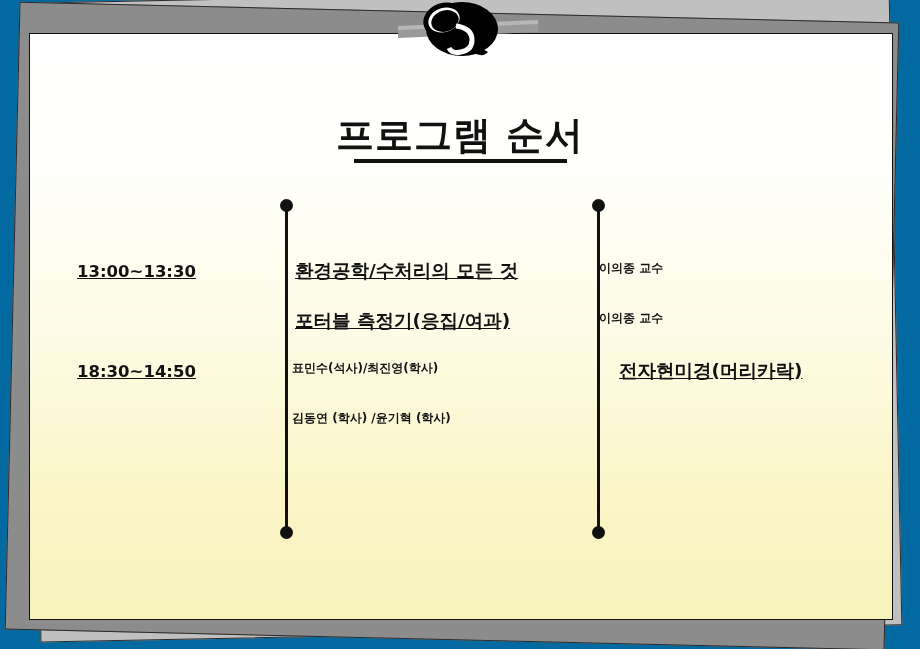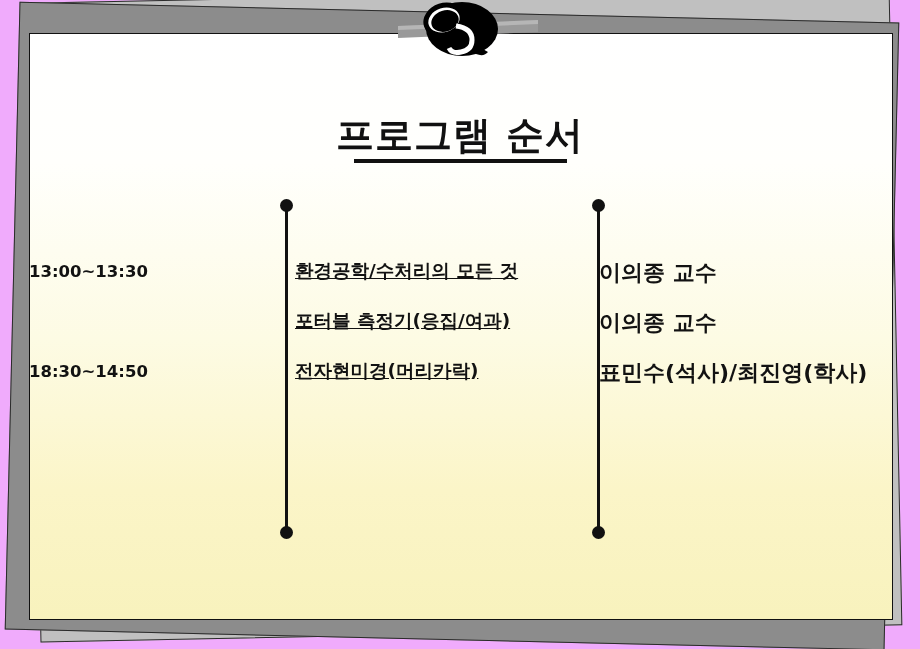--- a/index.html
+++ b/index.html
@@ -11,21 +11,21 @@
     width: 920px;
     height: 649px;
     overflow: hidden;
     font-family: "DejaVu Sans", "Liberation Sans", sans-serif;
   }
 
   #stage {
     position: relative;
     width: 920px;
     height: 649px;
-    background: #f0abfc;
+    background: #0369a1;
     overflow: hidden;
   }
 
   
   .sheet {
     position: absolute;
     border: 1px solid #2b2b2b;
     box-sizing: border-box;
   }
 
@@ -132,40 +132,41 @@
     align-items: flex-start;
     height: 50px;
   }
   .cell {
     font-weight: bold;
     color: #121212;
     white-space: nowrap;
   }
   .cell-time {
     width: 233px;
-    text-align: left;
+    text-align: center;
     padding-right: 18px;
     box-sizing: border-box;
     font-size: 16.5px;
     line-height: 1;
     padding-top: 2px;
+    text-decoration: underline;
   }
   .cell-topic {
     width: 307px;
     padding-left: 33px;
     box-sizing: border-box;
     font-size: 18.5px;
     line-height: 1;
     text-decoration: underline;
   }
   .cell-speaker {
     flex: 1;
     padding-left: 30px;
     box-sizing: border-box;
-    font-size: 22px;
+    font-size: 12px;
     line-height: 1;
   }
 </style>
 </head>
 <body>
 
 <div id="stage">
 
   <div class="sheet" id="sheet-light"></div>
   <div class="sheet" id="sheet-dark"></div>
@@ -210,23 +211,24 @@
     </div>
 
     <div class="row">
       <div class="cell cell-time"></div>
       <div class="cell cell-topic">포터블 측정기(응집/여과)</div>
       <div class="cell cell-speaker">이의종 교수</div>
     </div>
 
     <div class="row">
       <div class="cell cell-time">18:30~14:50</div>
+      <div class="cell cell-speaker">표민수(석사)/최진영(학사)</div>
       <div class="cell cell-topic">전자현미경(머리카락)</div>
-      <div class="cell cell-speaker">표민수(석사)/최진영(학사)</div>
     </div>
 
     <div class="row">
       <div class="cell cell-time"></div>
+      <div class="cell cell-speaker">김동연 (학사) /윤기혁 (학사)</div>
     </div>
 
   </div>
 
 </div>
 
 </body></html>

